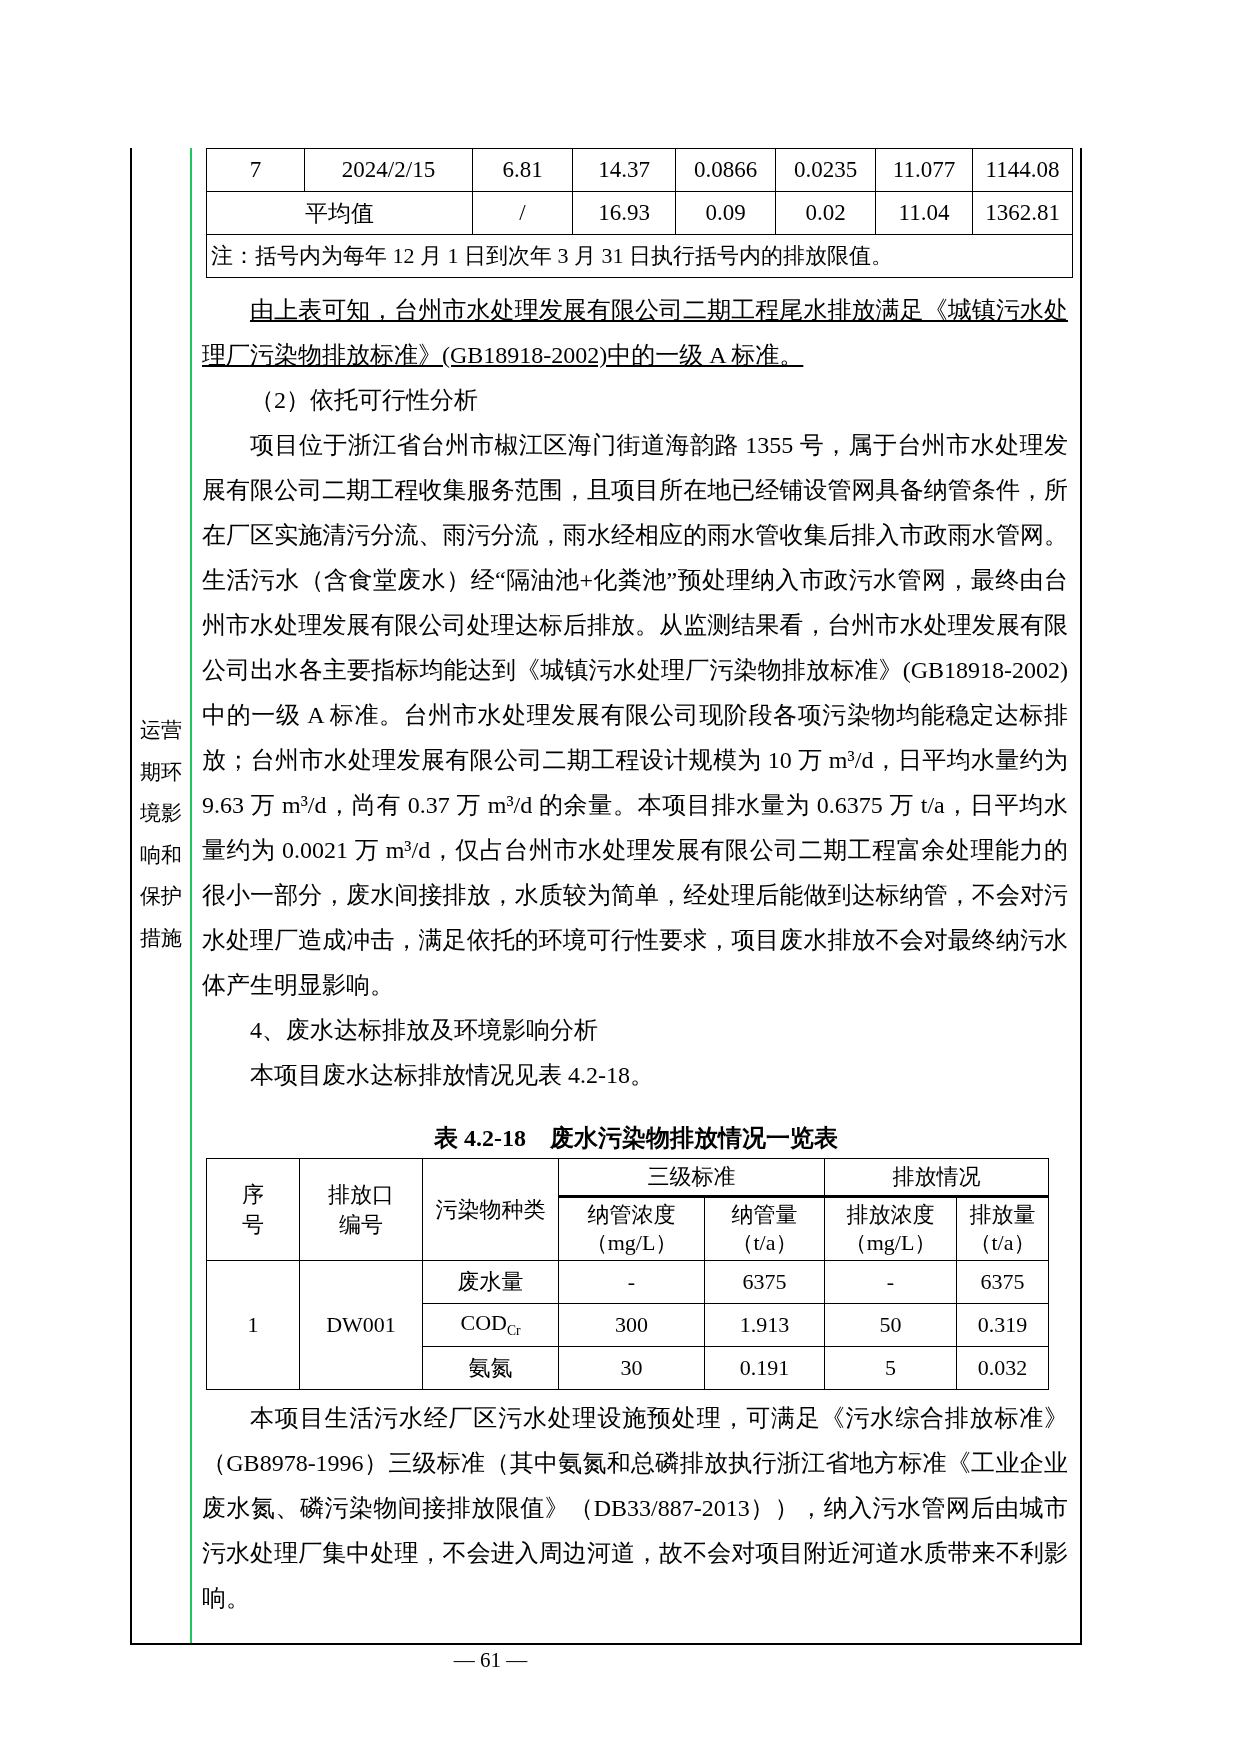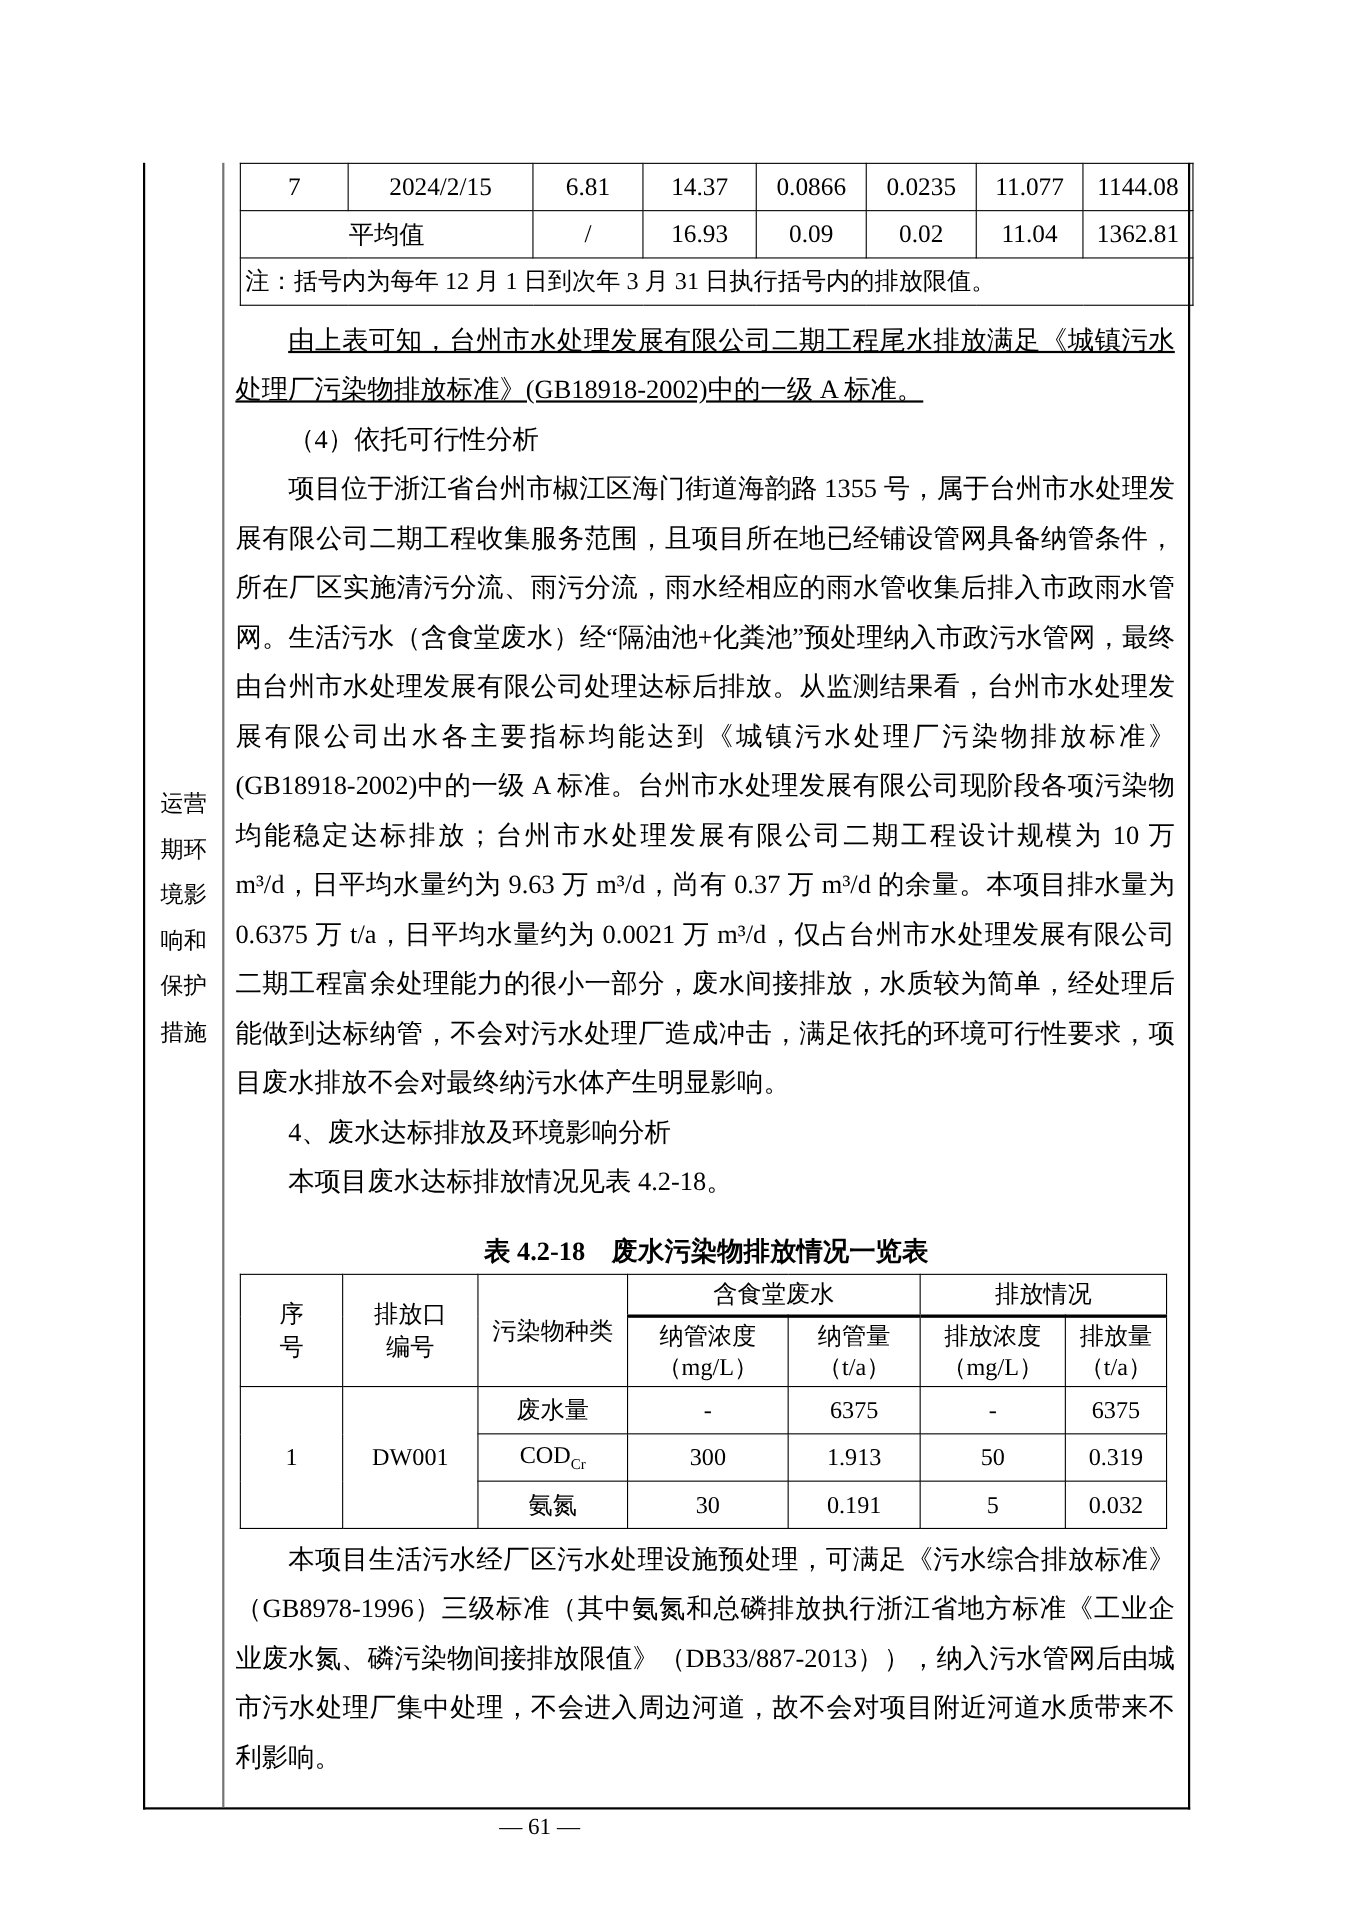--- a/index.html
+++ b/index.html
@@ -11,22 +11,22 @@
   .page { position:relative; width:1241px; height:1755px; background:#fff; overflow:hidden; }
 
   .outer {
     position:absolute; left:130px; top:148px;
     width:952px; height:1497px;
     box-sizing:border-box;
     border-left:2px solid #000; border-right:2px solid #000; border-bottom:2px solid #000;
     display:flex;
   }
   .sidebar {
-    width:72px; flex:none; position:relative;
-    box-sizing:border-box; border-right:2px solid #737373;
+    width:60px; flex:none; position:relative;
+    box-sizing:border-box; border-right:2px solid #22c55e;
   }
   .sidebar-label {
     position:absolute; top:562px; left:50%; transform:translateX(-50%);
     width:46px; font-size:21px; line-height:41.5px; text-align:center;
     word-break:break-all;
   }
   .content { flex:1; min-width:0; padding:0 8px 0 8px; }
 
   
   table.mtable {
@@ -125,21 +125,21 @@
           </tbody>
         <tbody>
           <tr>
             <td class="note-cell" colspan="8">注：括号内为每年 12 月 1 日到次年 3 月 31 日执行括号内的排放限值。</td>
           </tr>
         </tbody>
       </table>
 
       <p class="para p1">由上表可知，台州市水处理发展有限公司二期工程尾水排放满足《城镇污水处理厂污染物排放标准》(GB18918-2002)中的一级 A 标准。</p>
 
-      <p class="heading">（4）依托可行性分析</p>
+      <p class="heading">（2）依托可行性分析</p>
 
       <p class="para">项目位于浙江省台州市椒江区海门街道海韵路 1355 号，属于台州市水处理发展有限公司二期工程收集服务范围，且项目所在地已经铺设管网具备纳管条件，所在厂区实施清污分流、雨污分流，雨水经相应的雨水管收集后排入市政雨水管网。生活污水（含食堂废水）经“隔油池+化粪池”预处理纳入市政污水管网，最终由台州市水处理发展有限公司处理达标后排放。从监测结果看，台州市水处理发展有限公司出水各主要指标均能达到《城镇污水处理厂污染物排放标准》(GB18918-2002)中的一级 A 标准。台州市水处理发展有限公司现阶段各项污染物均能稳定达标排放；台州市水处理发展有限公司二期工程设计规模为 10 万 m³/d，日平均水量约为 9.63 万 m³/d，尚有 0.37 万 m³/d 的余量。本项目排水量为 0.6375 万 t/a，日平均水量约为 0.0021 万 m³/d，仅占台州市水处理发展有限公司二期工程富余处理能力的很小一部分，废水间接排放，水质较为简单，经处理后能做到达标纳管，不会对污水处理厂造成冲击，满足依托的环境可行性要求，项目废水排放不会对最终纳污水体产生明显影响。</p>
 
       <p class="heading">4、废水达标排放及环境影响分析</p>
 
       <p class="heading">本项目废水达标排放情况见表 4.2-18。</p>
 
       <div class="table-title">表 4.2-18　废水污染物排放情况一览表</div>
 
       <table class="dtable">
@@ -150,21 +150,21 @@
             <col style="width:146px">
           <col style="width:120px">
             <col style="width:132px">
             <col style="width:92px">
         </colgroup>
         <thead>
           <tr class="hrow1">
             <th rowspan="2">序<br>号</th>
             <th rowspan="2">排放口<br>编号</th>
             <th rowspan="2">污染物种类</th>
-            <th colspan="2" class="group-head">含食堂废水</th>
+            <th colspan="2" class="group-head">三级标准</th>
             <th colspan="2" class="group-head">排放情况</th>
           </tr>
           <tr class="hrow2">
             <th>纳管浓度<br>（mg/L）</th>
             <th>纳管量<br>（t/a）</th>
             <th>排放浓度<br>（mg/L）</th>
             <th>排放量<br>（t/a）</th>
           </tr>
         </thead>
         <tbody id="discharge-tbody">

